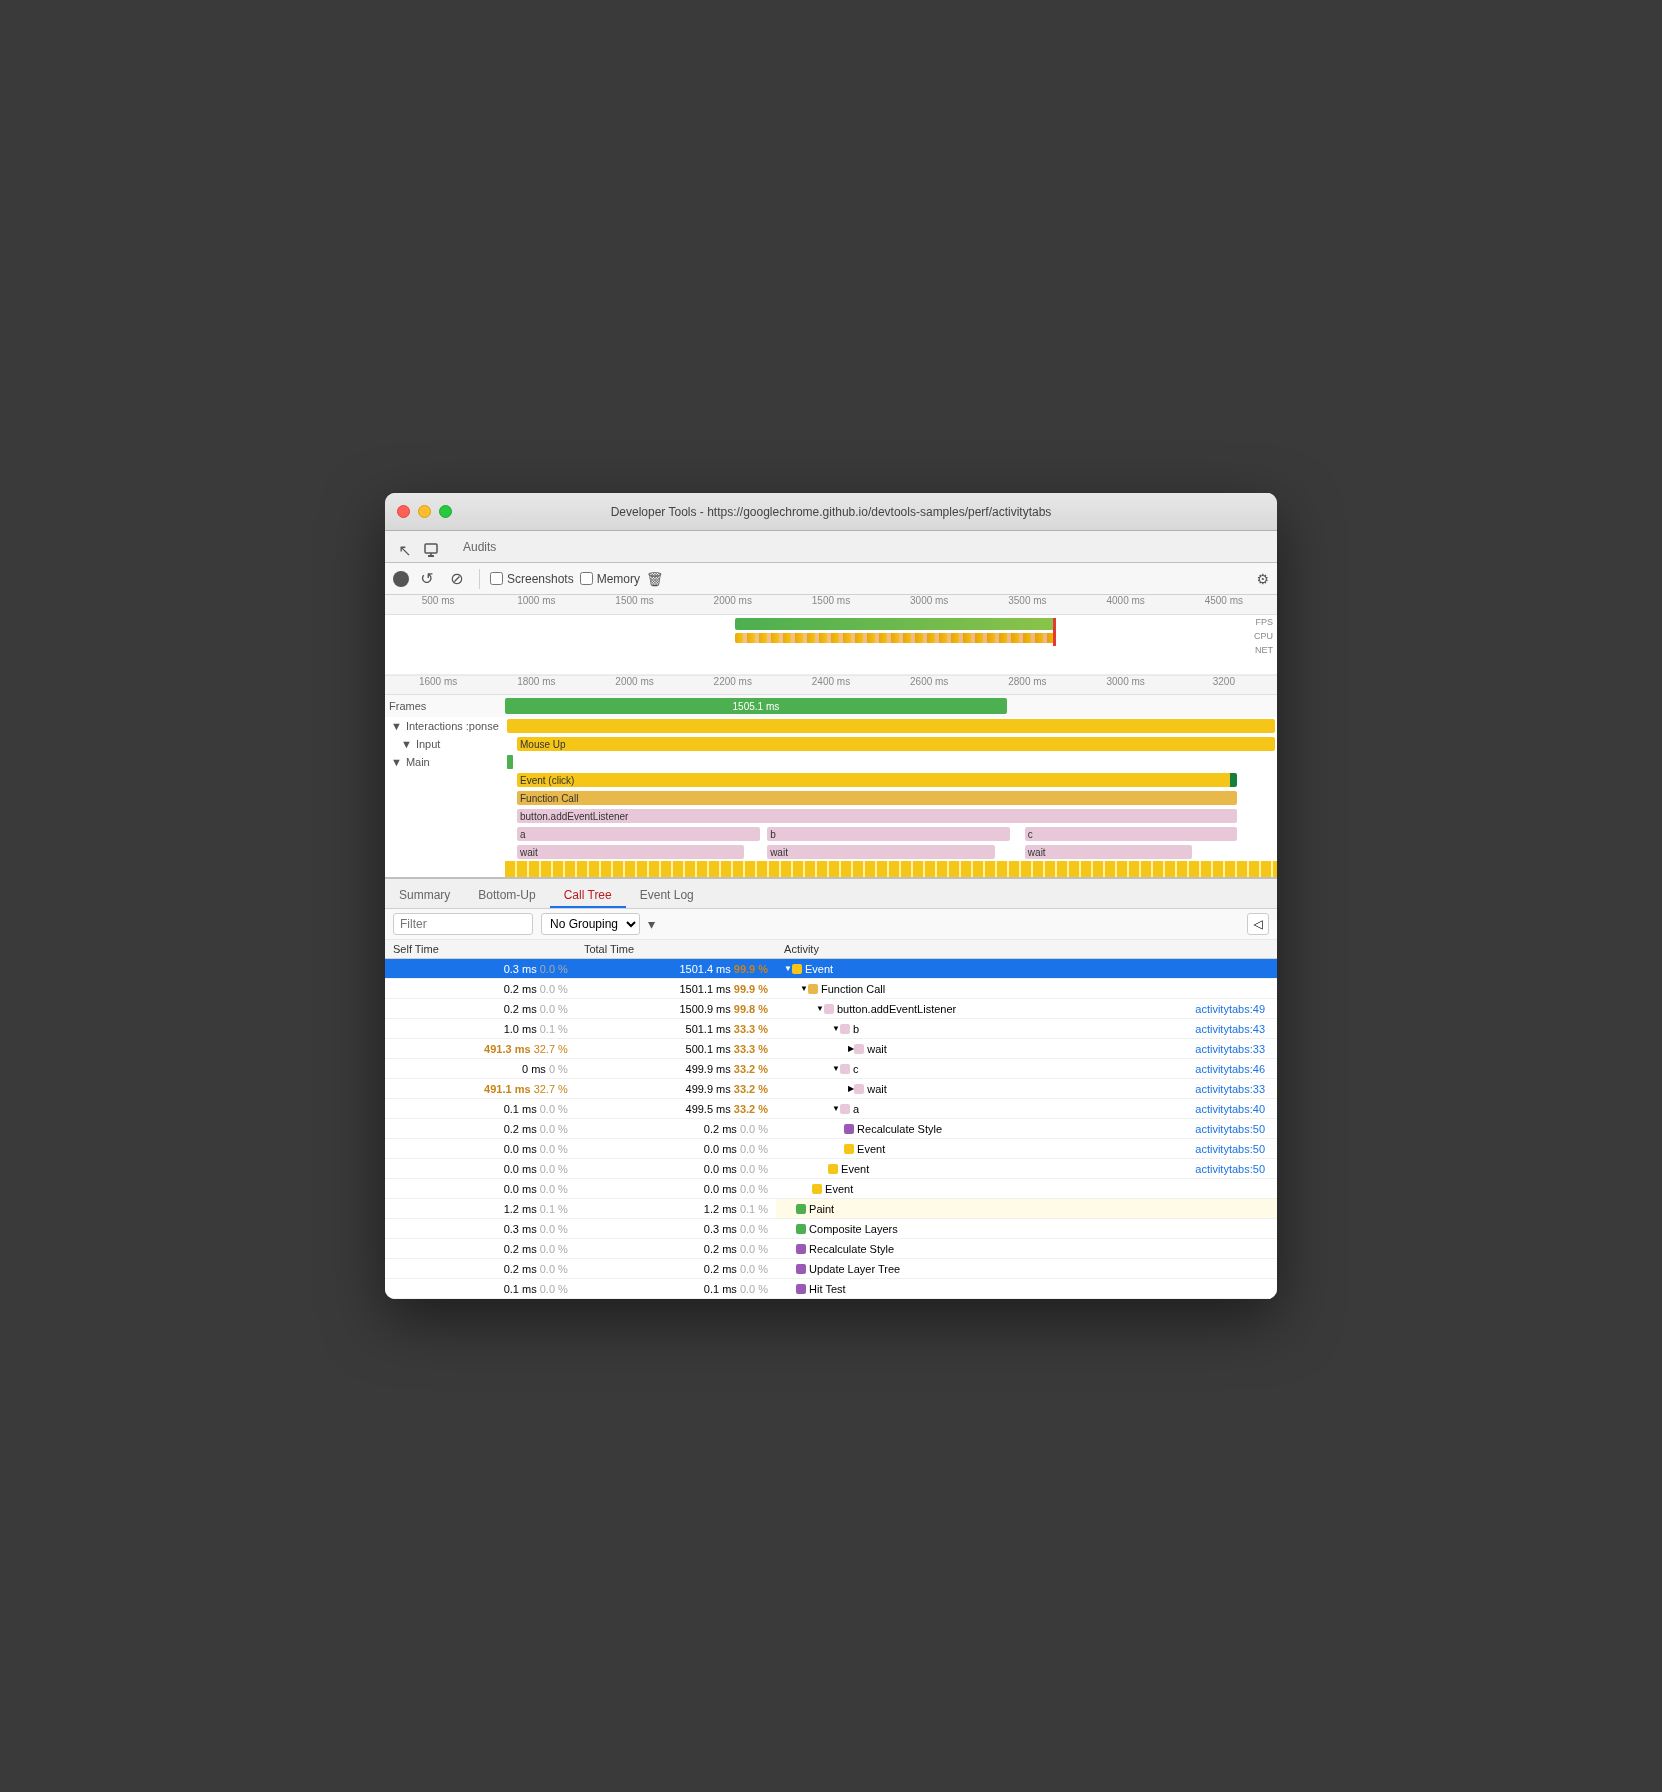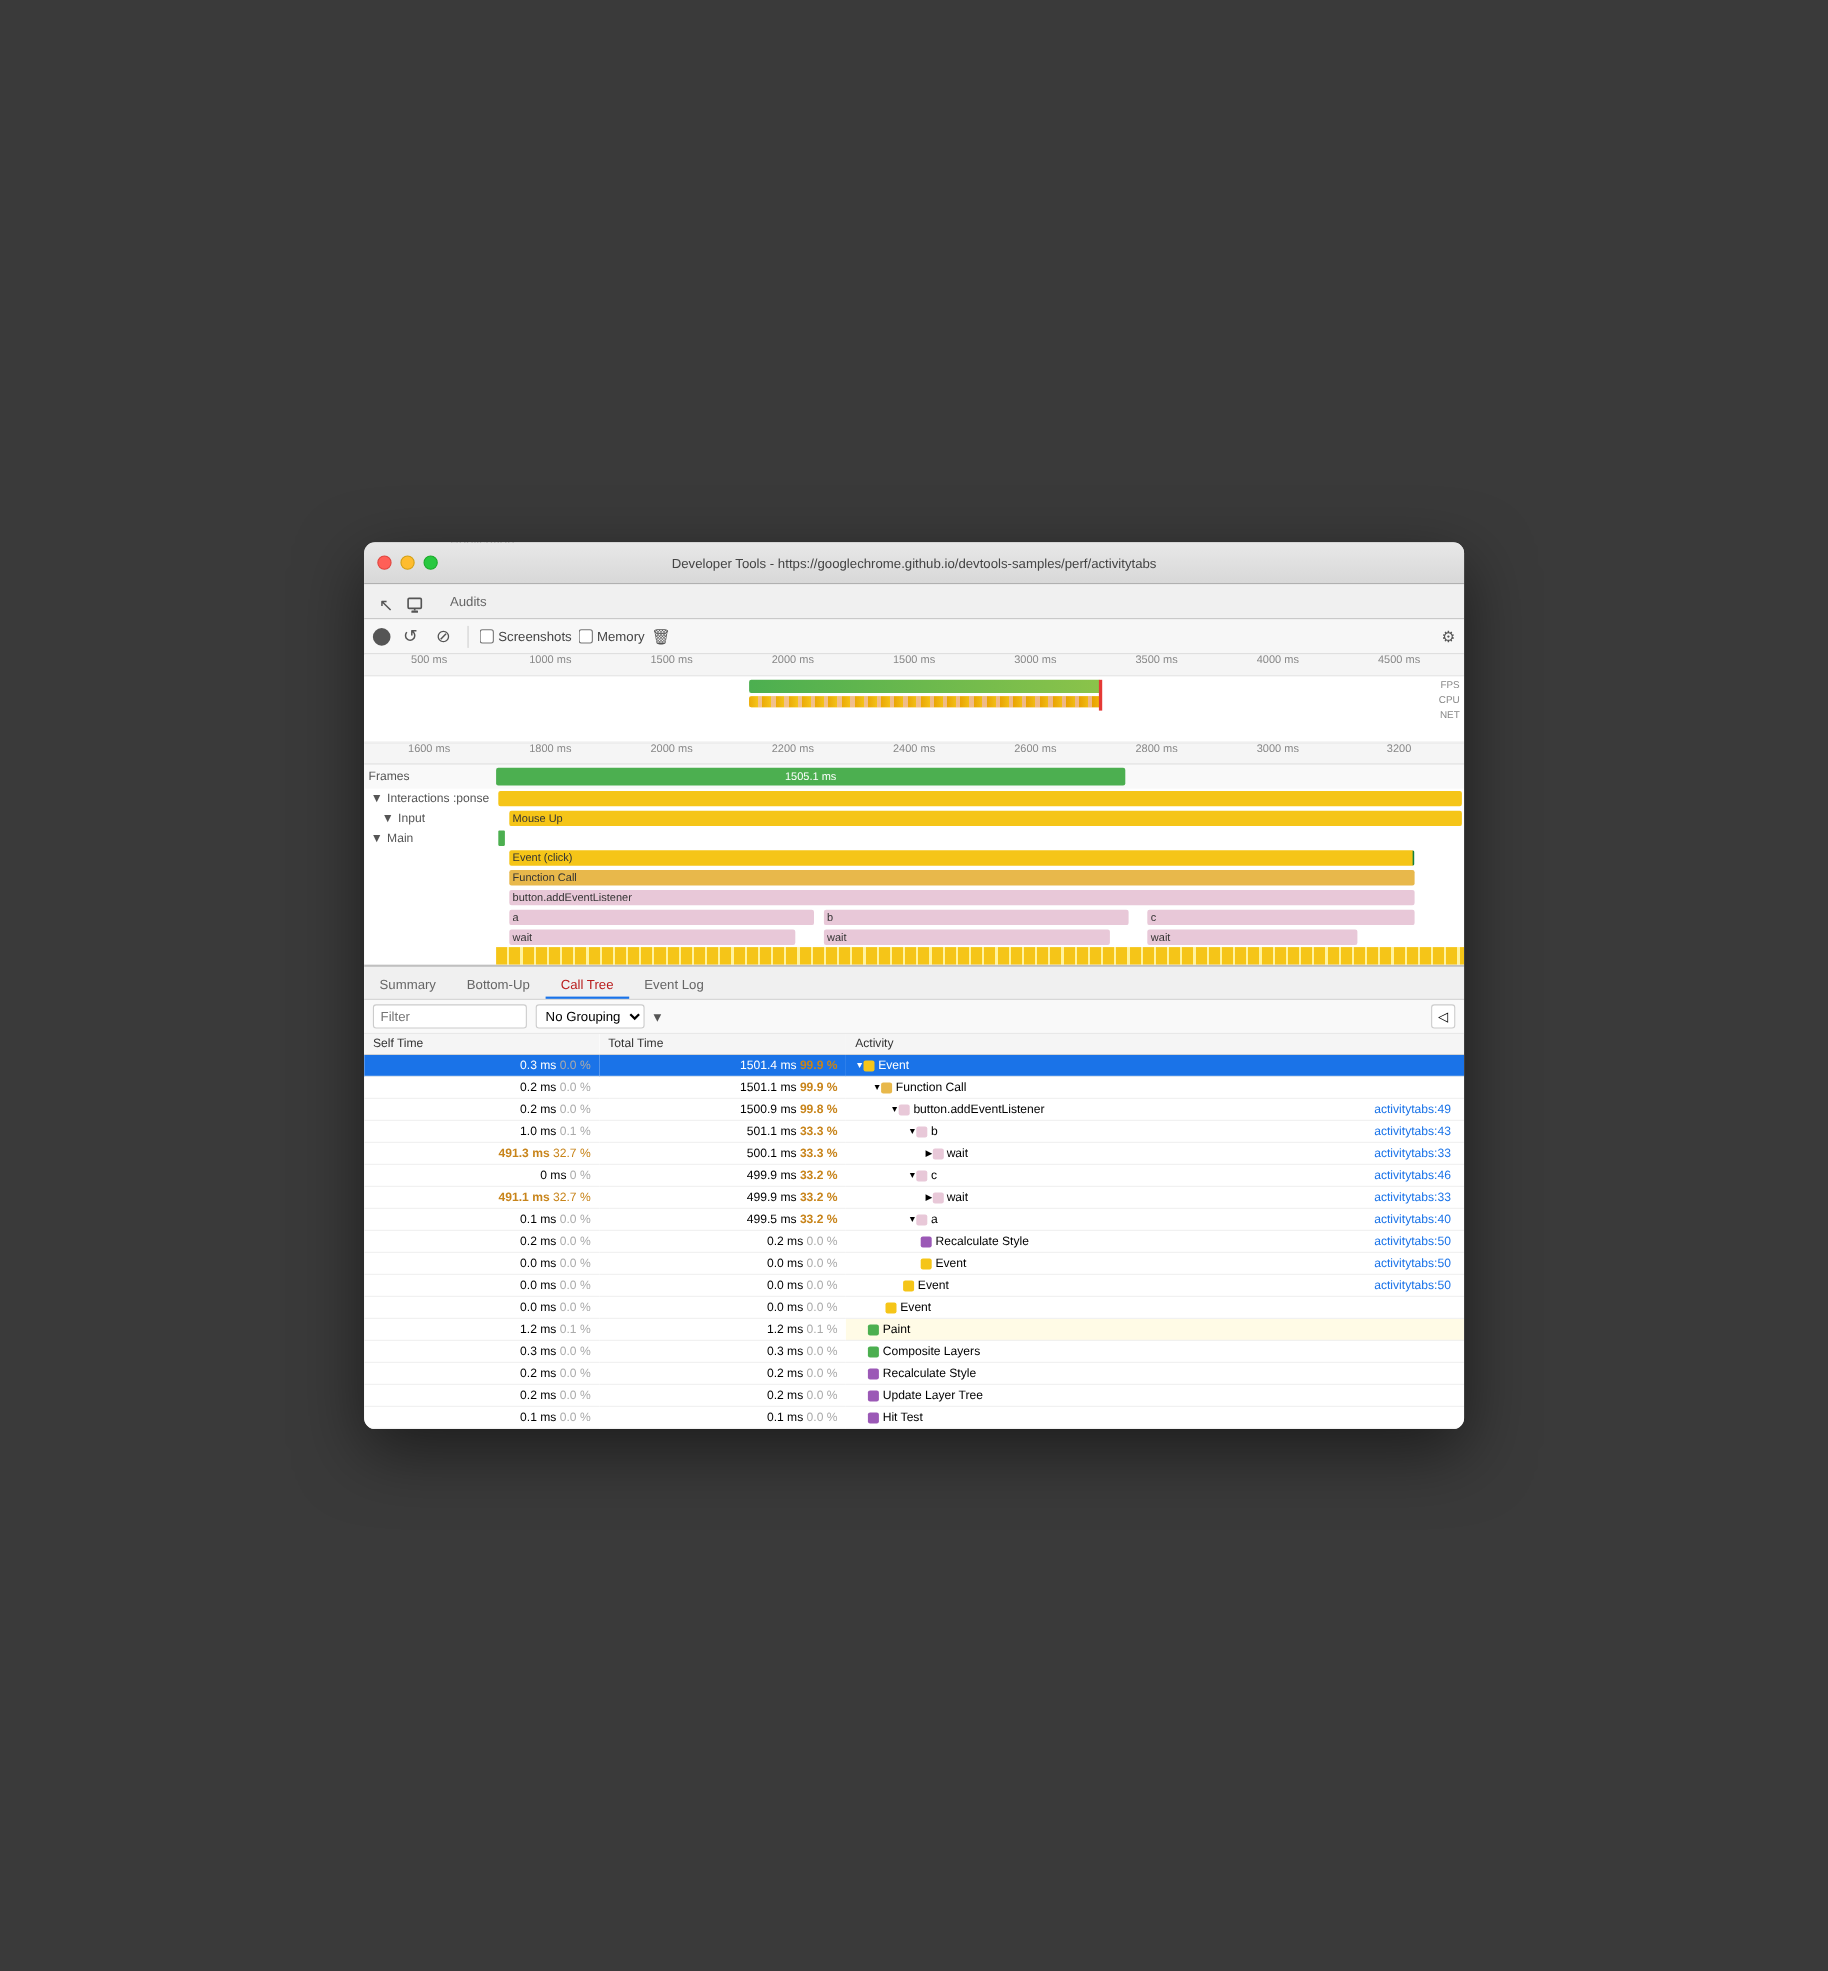--- a/index.html
+++ b/index.html
@@ -5,21 +5,21 @@
     * { box-sizing: border-box; margin: 0; padding: 0; }
     body {
       background: #3a3a3a;
       display: flex;
       justify-content: center;
       align-items: center;
       min-height: 100vh;
       font-family: -apple-system, BlinkMacSystemFont, 'Helvetica Neue', Arial, sans-serif;
     }
     .window {
-      width: 1000px;
+      width: 892px;
       background: #f0f0f0;
       border-radius: 10px;
       box-shadow: 0 20px 60px rgba(0,0,0,0.5);
       overflow: hidden;
     }
     .titlebar {
       background: linear-gradient(to bottom, #e8e8e8, #d8d8d8);
       height: 38px;
       display: flex;
       align-items: center;
@@ -420,21 +420,21 @@
         <span>Main</span>
       </div>
       <div class="flame-bar-area">
         <div style="position:absolute;left:0;width:6px;height:14px;top:1px;background:#4CAF50;border-radius:1px;"></div>
       </div>
     </div>
 
     <div class="flame-row" style="padding-left:12px;">
       <div class="flame-row-label"></div>
       <div class="flame-bar-area">
-        <div class="flame-bar" style="left:0;width:95%;background:#f5c518;border-right:2px solid #15803d;">
+        <div class="flame-bar" style="left:0;width:95%;background:#f5c518;border-right:7px solid #15803d;">
           <span>Event (click)</span>
         </div>
       </div>
     </div>
 
     <div class="flame-row" style="padding-left:12px;">
       <div class="flame-row-label"></div>
       <div class="flame-bar-area">
         <div class="flame-bar" style="left:0;width:95%;background:#e8b84b;">
           <span>Function Call</span>

